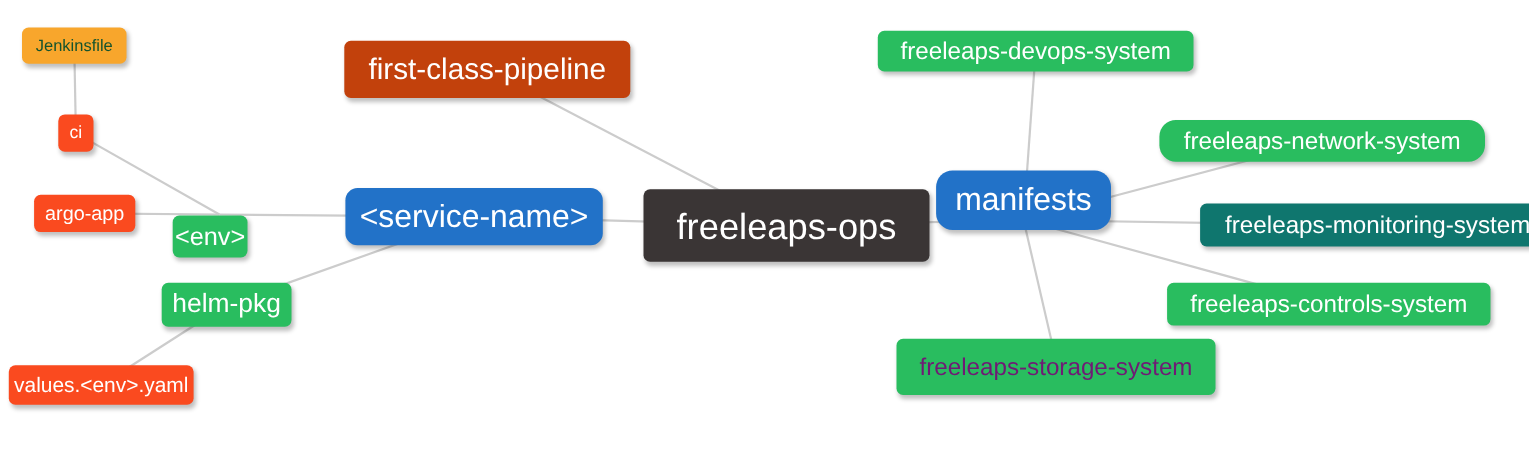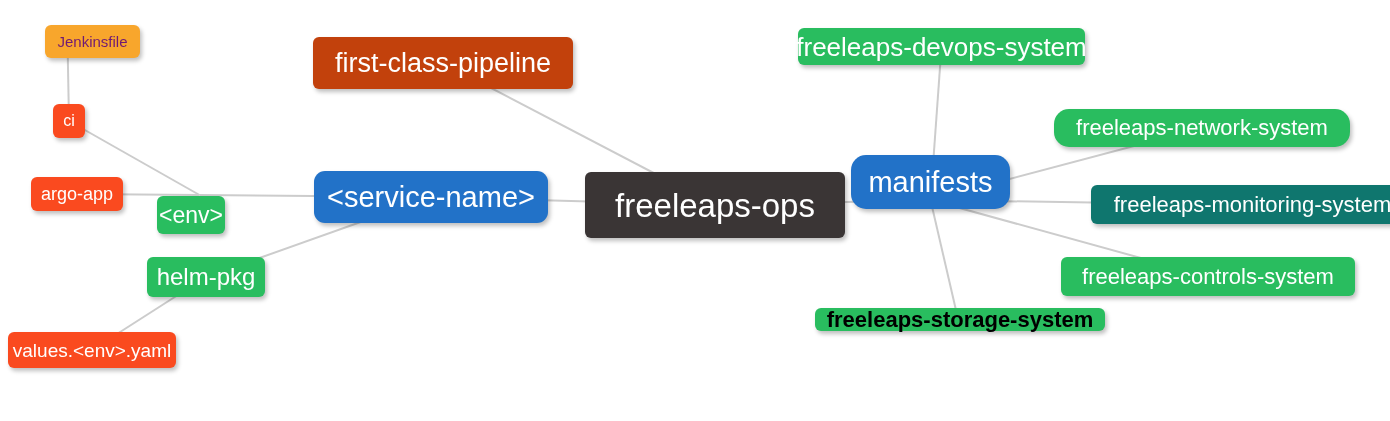--- a/index.html
+++ b/index.html
@@ -45,43 +45,43 @@
       <line x1="443" y1="63" x2="715" y2="205" stroke="#cccccc" stroke-width="2"></line>
       <line x1="431" y1="197" x2="715" y2="205" stroke="#cccccc" stroke-width="2"></line>
       <line x1="715" y1="205" x2="930.5" y2="200" stroke="#cccccc" stroke-width="2"></line>
       <line x1="930.5" y1="200" x2="941.5" y2="46.5" stroke="#cccccc" stroke-width="2"></line>
       <line x1="930.5" y1="200" x2="1202" y2="128" stroke="#cccccc" stroke-width="2"></line>
       <line x1="930.5" y1="200" x2="1213.5" y2="204.5" stroke="#cccccc" stroke-width="2"></line>
       <line x1="930.5" y1="200" x2="1208" y2="276.5" stroke="#cccccc" stroke-width="2"></line>
       <line x1="930.5" y1="200" x2="960" y2="327.5" stroke="#cccccc" stroke-width="2"></line>
     </svg>
 
-  <div class="node" style="left: 20px; top: 25px; width: 95px; height: 33px; font-size: 15px; background: rgb(248, 166, 44); color: #701a75; margin-left: 25px;">Jenkinsfile</div>
+  <div class="node" style="left: 20px; top: 25px; width: 95px; height: 33px; font-size: 15px; background: rgb(248, 166, 44); color: #14532d;">Jenkinsfile</div>
 
   <div class="node" style="left: 53px; top: 104px; width: 32px; height: 34px; font-size: 16px; background: rgb(250, 74, 31); color: rgb(255, 255, 255);">ci</div>
 
   <div class="node" style="left: 31px; top: 177px; width: 92px; height: 34px; font-size: 18px; background: rgb(250, 74, 31); color: rgb(255, 255, 255);">argo-app</div>
 
   <div class="node" style="left: 157px; top: 176px; width: 68px; height: 38px; font-size: 23px; background: rgb(41, 189, 95); color: rgb(255, 255, 255); margin-top: 20px;">&lt;env&gt;</div>
 
   <div class="node" style="left: 313px; top: 37px; width: 260px; height: 52px; font-size: 27px; background: #c2410c; color: rgb(255, 255, 255);">first-class-pipeline</div>
 
   <div class="node" style="left: 314px; top: 171px; width: 234px; height: 52px; font-size: 29px; background: rgb(34, 114, 200); color: rgb(255, 255, 255); border-radius: 11px;">&lt;service-name&gt;</div>
 
   <div class="node" style="left: 147px; top: 257px; width: 118px; height: 40px; font-size: 24px; background: rgb(41, 189, 95); color: rgb(255, 255, 255);">helm-pkg</div>
 
   <div class="node" style="left: 8px; top: 332px; width: 168px; height: 36px; font-size: 19px; background: rgb(250, 74, 31); color: rgb(255, 255, 255);">values.&lt;env&gt;.yaml</div>
 
   <div class="node" style="left: 585px; top: 172px; width: 260px; height: 66px; font-size: 33px; background: rgb(58, 53, 53); color: rgb(255, 255, 255);">freeleaps-ops</div>
 
   <div class="node" style="left: 851px; top: 155px; width: 159px; height: 54px; font-size: 29px; background: rgb(34, 114, 200); color: rgb(255, 255, 255); border-radius: 15px;">manifests</div>
 
-  <div class="node" style="left: 798px; top: 28px; width: 287px; height: 37px; font-size: 26px; background: rgb(41, 189, 95); color: rgb(255, 255, 255);">freeleaps-devops-system</div>
+  <div class="node" style="left: 798px; top: 28px; width: 287px; height: 37px; font-size: 22px; background: rgb(41, 189, 95); color: rgb(255, 255, 255);">freeleaps-devops-system</div>
 
   <div class="node" style="left: 1054px; top: 109px; width: 296px; height: 38px; font-size: 22px; background: rgb(41, 189, 95); color: rgb(255, 255, 255); border-radius: 15px;">freeleaps-network-system</div>
 
   <div class="node" style="left: 1091px; top: 185px; width: 323px; height: 39px; font-size: 22px; background: #0f766e; color: rgb(255, 255, 255);">freeleaps-monitoring-system</div>
 
   <div class="node" style="left: 1061px; top: 257px; width: 294px; height: 39px; font-size: 22px; background: rgb(41, 189, 95); color: rgb(255, 255, 255);">freeleaps-controls-system</div>
 
-  <div class="node" style="left: 815px; top: 308px; width: 290px; height: 23px; font-size: 22px; background: rgb(41, 189, 95); color: #000000; font-weight: bold;">freeleaps-storage-system</div>
+  <div class="node" style="left: 815px; top: 308px; width: 290px; height: 51px; font-size: 22px; background: rgb(41, 189, 95); color: #701a75;">freeleaps-storage-system</div>
 
 </div>
 
 </body></html>

